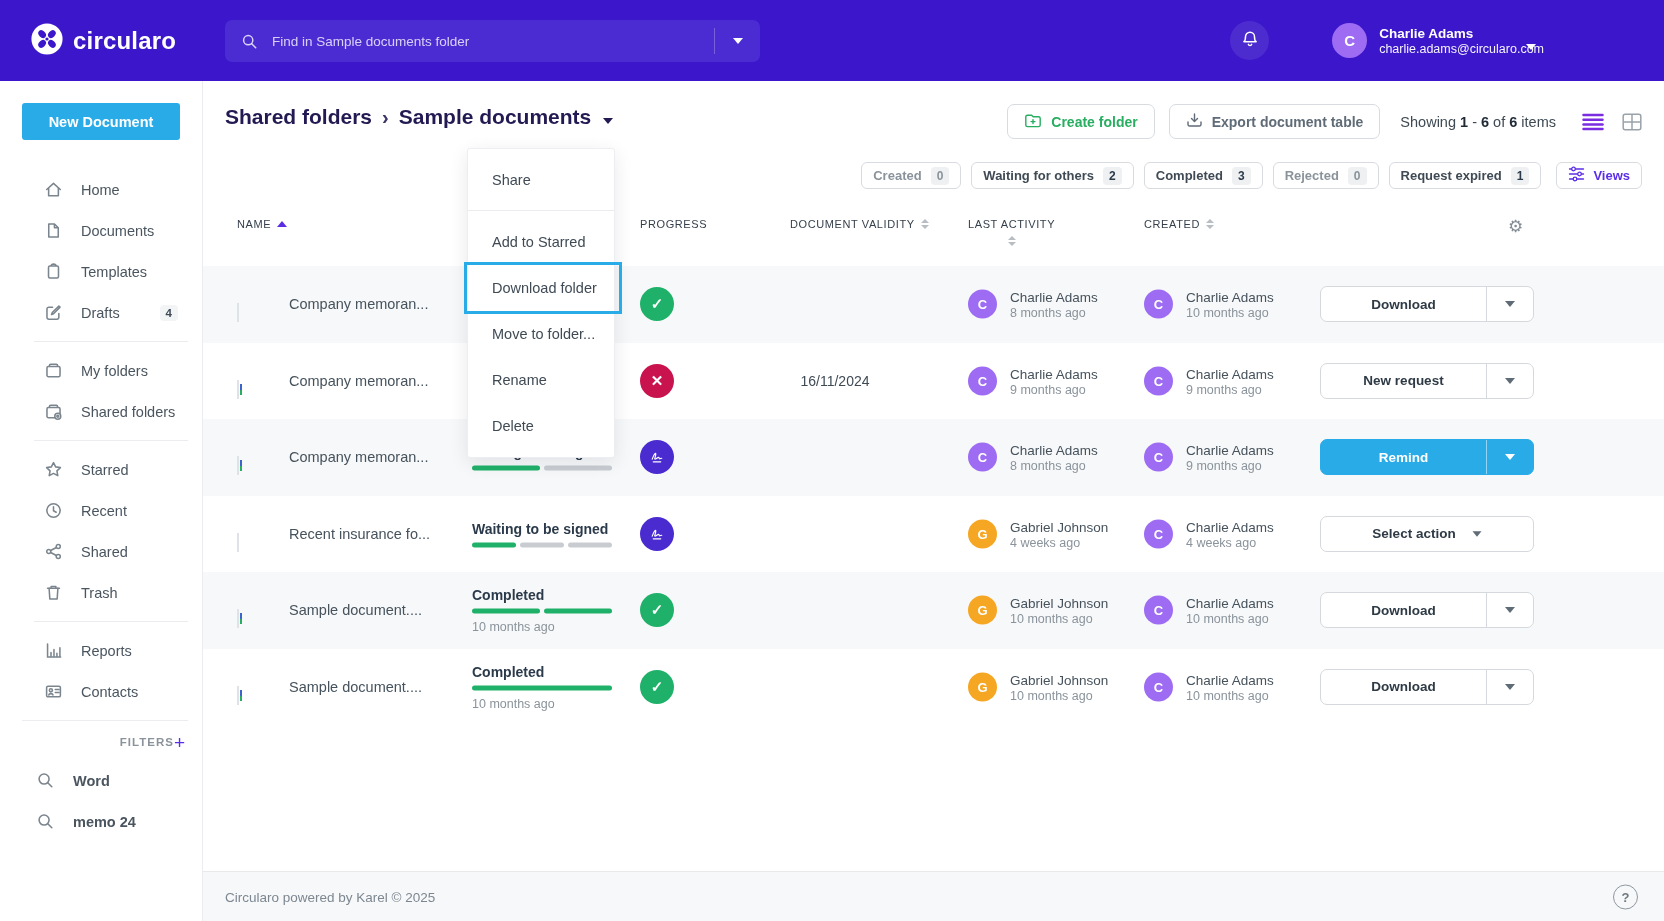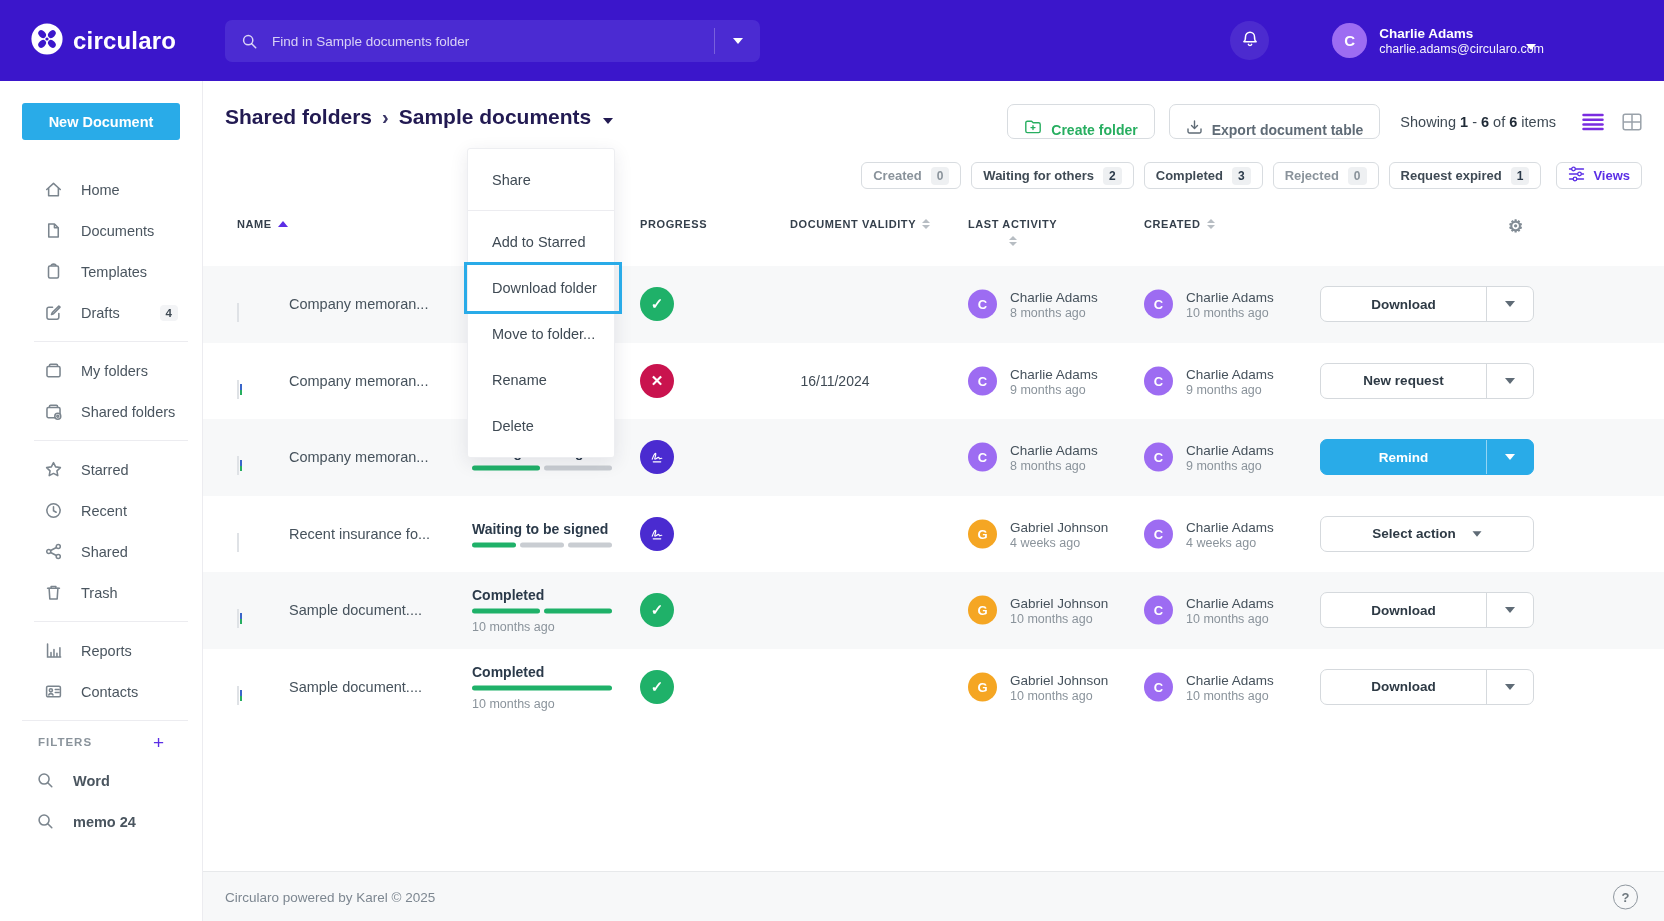--- a/index.html
+++ b/index.html
@@ -26,48 +26,48 @@
 
   
   .sidebar{position:absolute;left:0;top:81px;width:203px;bottom:0;background:#fff;border-right:1px solid #ececf0;}
   .new-doc{position:absolute;left:22px;top:22px;width:158px;height:37px;background:#29abe8;border:none;border-radius:3px;color:#fff;font-size:14.5px;font-weight:700;cursor:pointer;}
   .side-list{margin:29px 0 0 12px;padding:59px 0 0 0;list-style:none;}
   .side-item{position:relative;height:41px;display:flex;align-items:center;padding-left:32px;gap:18px;color:#4a555f;font-size:14.5px;font-weight:500;cursor:pointer;}
   .side-item.divider{margin-top:17px;}
   .side-item.divider::before{content:"";position:absolute;top:-9px;left:22px;right:14px;height:1px;background:#ececf0;}
   .side-item .sicon{display:flex;width:19px;justify-content:center;}
   .side-badge{position:absolute;right:24px;top:50%;transform:translateY(-50%);background:#f3f4f6;color:#3f4a54;font-size:11.5px;font-weight:700;border-radius:4px;padding:2px 6px;}
-  .filters-header{position:relative;margin-top:17px;height:26px;display:flex;align-items:center;padding:0 38px;justify-content:space-between;}
+  .filters-header{position:relative;margin-top:17px;height:26px;display:flex;align-items:center;padding:0 17px;justify-content:flex-end;}
   .filters-header::before{content:"";position:absolute;top:-9px;left:22px;right:14px;height:1px;background:#ececf0;}
   .filters-title{color:#8a939b;font-size:11.5px;font-weight:600;letter-spacing:1px;}
   .filters-plus{color:#5b2ee5;font-size:19px;font-weight:500;cursor:pointer;line-height:1;}
 
   
   .main{position:absolute;left:203px;top:81px;right:0;bottom:0;background:#fff;}
   .breadcrumb{position:absolute;left:22px;top:24px;display:flex;align-items:center;gap:10px;font-size:21px;font-weight:800;color:#221a52;}
   .breadcrumb .sep{font-weight:600;font-size:20px;color:#3a3566;}
   .bc-caret{color:#221a52;margin-left:2px;}
 
   .toolbar{position:absolute;right:22px;top:23px;display:flex;align-items:center;gap:14px;}
-  .btn{height:35px;background:#fff;border:1px solid #d8dce0;border-radius:7px;display:flex;align-items:flex-end;gap:9px;padding:0 16px;font-size:14px;font-weight:700;cursor:pointer;}
+  .btn{height:35px;background:#fff;border:1px solid #d8dce0;border-radius:7px;display:flex;align-items:center;gap:9px;padding:0 16px;font-size:14px;font-weight:700;cursor:pointer;}
   .btn-create{color:#27ae60;}
   .btn-export{color:#5f6b76;}
   .showing{font-size:14.5px;color:#3f4a54;margin:0 6px;}
   .showing b{color:#1f2a36;}
   .view-icons{display:flex;align-items:center;gap:18px;margin-left:6px;}
   .vicon{cursor:pointer;display:flex;}
 
   .chips{position:absolute;right:22px;top:81px;display:flex;align-items:center;gap:10px;}
   .chip{height:27px;background:#fff;border:1px solid #d8dce0;border-radius:6px;display:flex;align-items:center;gap:9px;padding:0 11px;font-size:13px;font-weight:700;color:#8a939b;cursor:pointer;}
   .chip.active{color:#3f4a54;}
   .chip .count{background:#eef0f2;border-radius:4px;padding:2px 6px;font-size:12px;color:#8a939b;}
   .chip.active .count{color:#2b3a4a;}
   .chip-views{color:#5b2ee5;margin-left:5px;gap:8px;}
 
-  .thead{position:absolute;left:0;top:137px;right:8px;height:22px;font-size:11px;font-weight:700;letter-spacing:.6px;color:#343f4b;}
+  .thead{position:absolute;left:0;top:137px;right:8px;height:22px;font-size:11px;font-weight:400;letter-spacing:.6px;color:#343f4b;}
   .th{position:absolute;top:0;display:flex;align-items:center;gap:6px;}
   .sort-up{width:0;height:0;border-left:5px solid transparent;border-right:5px solid transparent;border-bottom:6px solid #5b2ee5;}
   .sorter{display:flex;flex-direction:column;gap:2px;}
   .sorter i{width:0;height:0;border-left:4px solid transparent;border-right:4px solid transparent;display:block;}
   .sorter .u{border-bottom:4px solid #b7bdc3;}
   .sorter .d{border-top:4px solid #b7bdc3;}
   .gear{position:absolute;left:1305px;top:-2px;color:#828c95;font-size:17px;cursor:pointer;}
 
   .rows{position:absolute;left:0;top:185px;right:0;}
   .row{position:relative;height:76.5px;}

